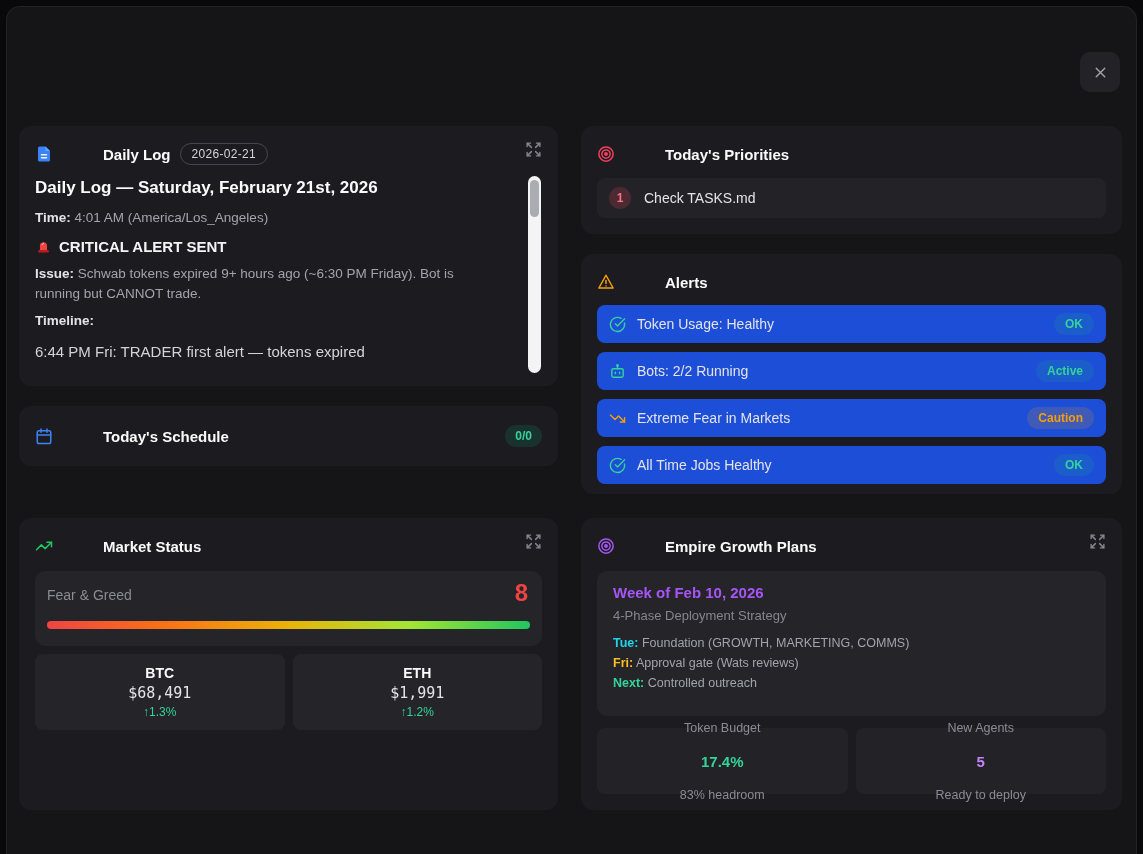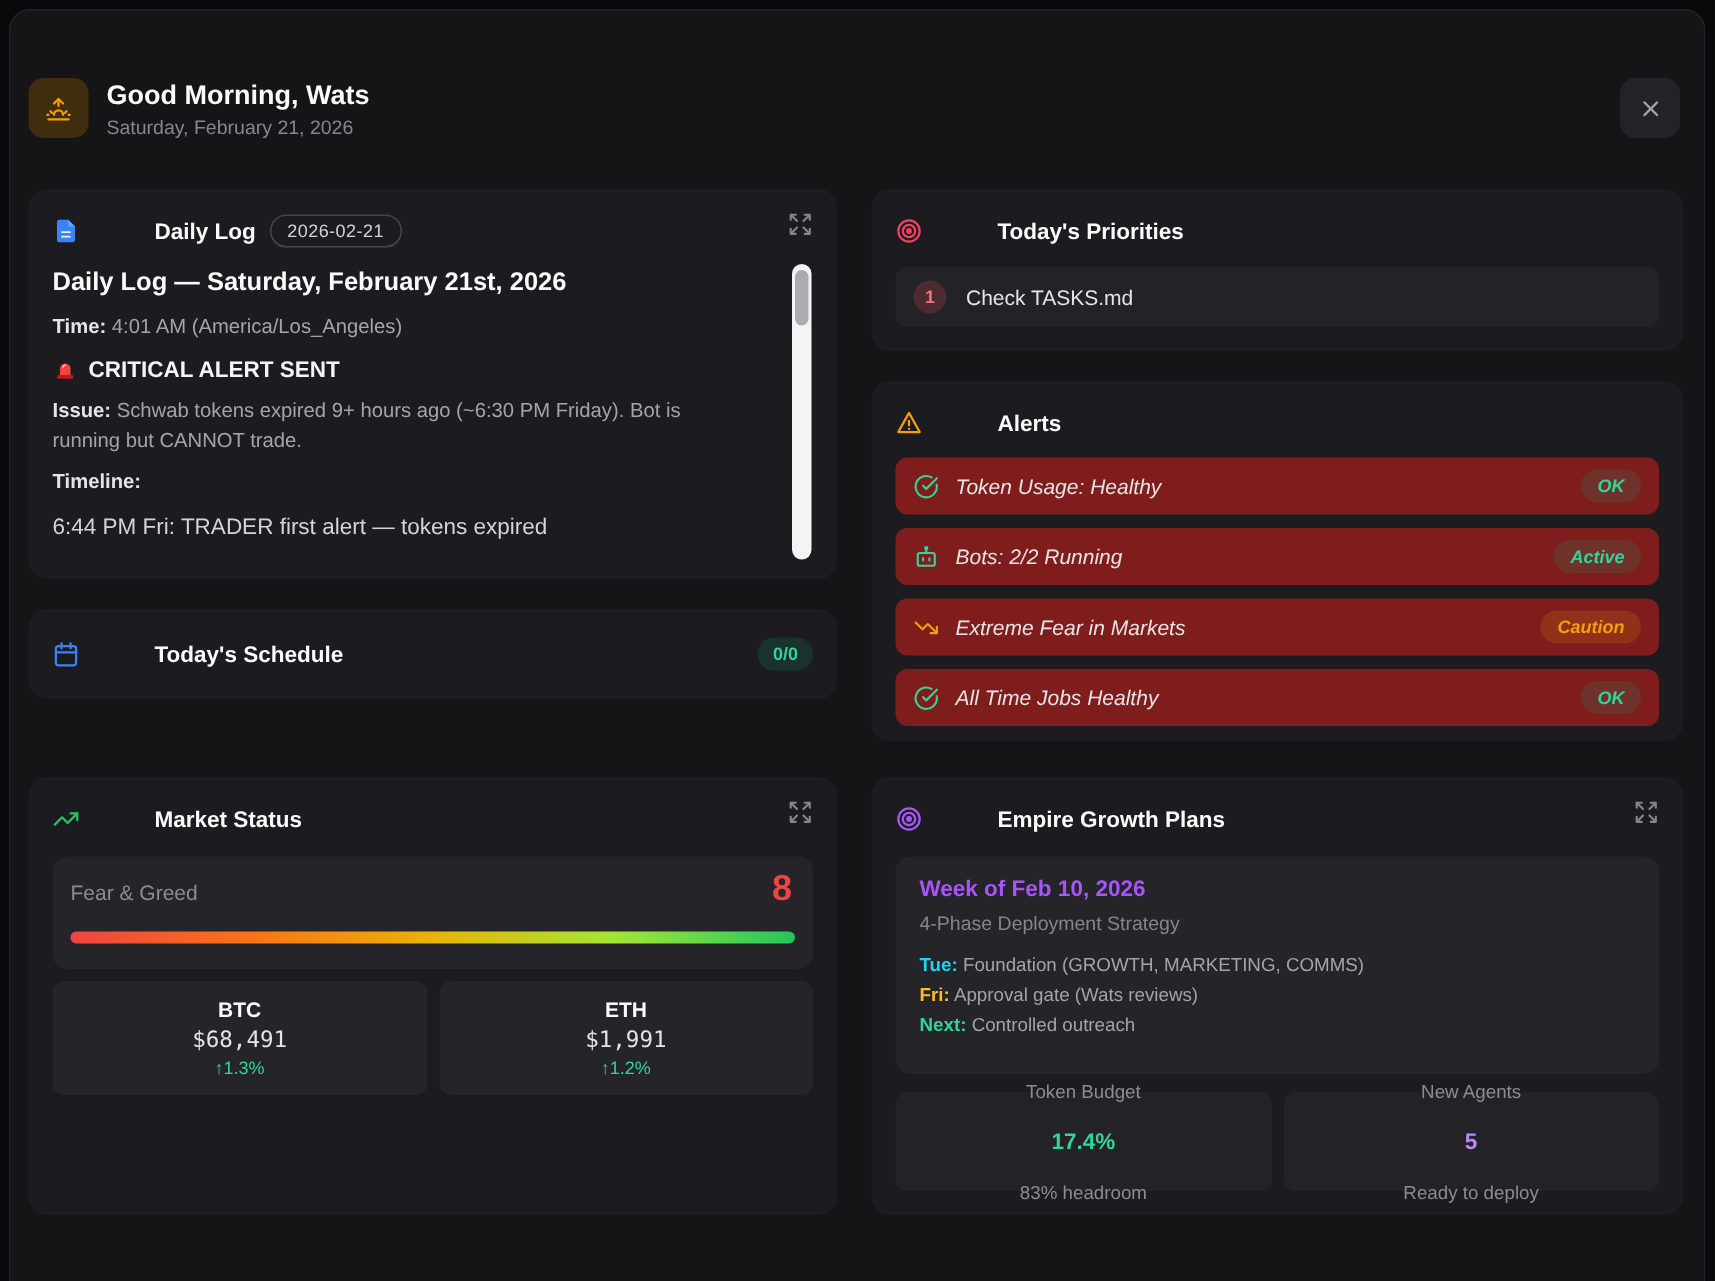--- a/index.html
+++ b/index.html
@@ -89,22 +89,22 @@
   }
   .pr-num{
     width:22px;height:22px;border-radius:50%;background:rgba(244,63,94,.20);
     color:#fb7185;font-size:12px;font-weight:700;display:flex;align-items:center;justify-content:center;
   }
   .pr-label{font-size:14px;color:#e4e4e7;}
   
   .al-card{height:240px;margin-bottom:24px;}
   .al-rows{margin-top:11px;display:flex;flex-direction:column;gap:9px;}
   .al-row{
-    background:#7f1d1d;border-radius:8px;height:38px;display:flex;align-items:center;
-    gap:11px;padding:0 12px;font-style:italic;
+    background:#1d4ed8;border-radius:8px;height:38px;display:flex;align-items:center;
+    gap:11px;padding:0 12px;
   }
   .al-label{font-size:14px;color:#e4e4e7;}
   .pill{margin-left:auto;font-size:12px;font-weight:600;border-radius:999px;padding:4px 11px;}
   .pill-ok{color:#34d399;background:rgba(16,185,129,.14);}
   .pill-caution{color:#f59e0b;background:rgba(245,158,11,.16);}
   
   .em-card{height:292px;}
   .week-panel{margin-top:13px;background:#242429;border-radius:10px;height:145px;box-sizing:border-box;padding:13px 16px;}
   .wk-title{font-size:15px;font-weight:700;color:#a855f7;margin-bottom:7px;}
   .wk-sub{font-size:13px;color:#85858d;margin-bottom:10px;}
@@ -119,38 +119,20 @@
   .st-label{font-size:12.5px;color:#8b8b93;}
   .st-value{font-size:15px;font-weight:700;}
   .st-green{color:#34d399;} .st-purple{color:#c084fc;}
   .st-sub{font-size:12.5px;color:#8b8b93;}
 </style>
 </head>
 <body>
 
 <div class="modal">
 
-  <div class="hdr">
-    <div class="hdr-icon">
-      <svg class="icon18" viewBox="0 0 24 24" fill="none" stroke="currentColor" stroke-width="2" stroke-linecap="round" stroke-linejoin="round">
-        <path d="M12 10V4"></path>
-          <path d="m8 8 4-4 4 4"></path>
-          <path d="M16 18a4 4 0 0 0-8 0"></path>
-        <path d="M4.9 14.9l1.4 1.4"></path>
-          <path d="M19.1 14.9l-1.4 1.4"></path>
-          <path d="M2 18h1"></path>
-          <path d="M21 18h1"></path>
-          <path d="M3 22h18"></path>
-      </svg>
-    </div>
-    <div>
-      <div class="hdr-title">Good Morning, Wats</div>
-      <div class="hdr-date">Saturday, February 21, 2026</div>
-    </div>
-  </div>
 
   <div class="close-btn">
     <svg class="icon16" viewBox="0 0 24 24" fill="none" stroke="currentColor" stroke-width="2" stroke-linecap="round">
         <path d="M18 6 6 18M6 6l12 12"></path>
       </svg>
   </div>
 
   <div class="cols">
 
     <div class="col-l">

